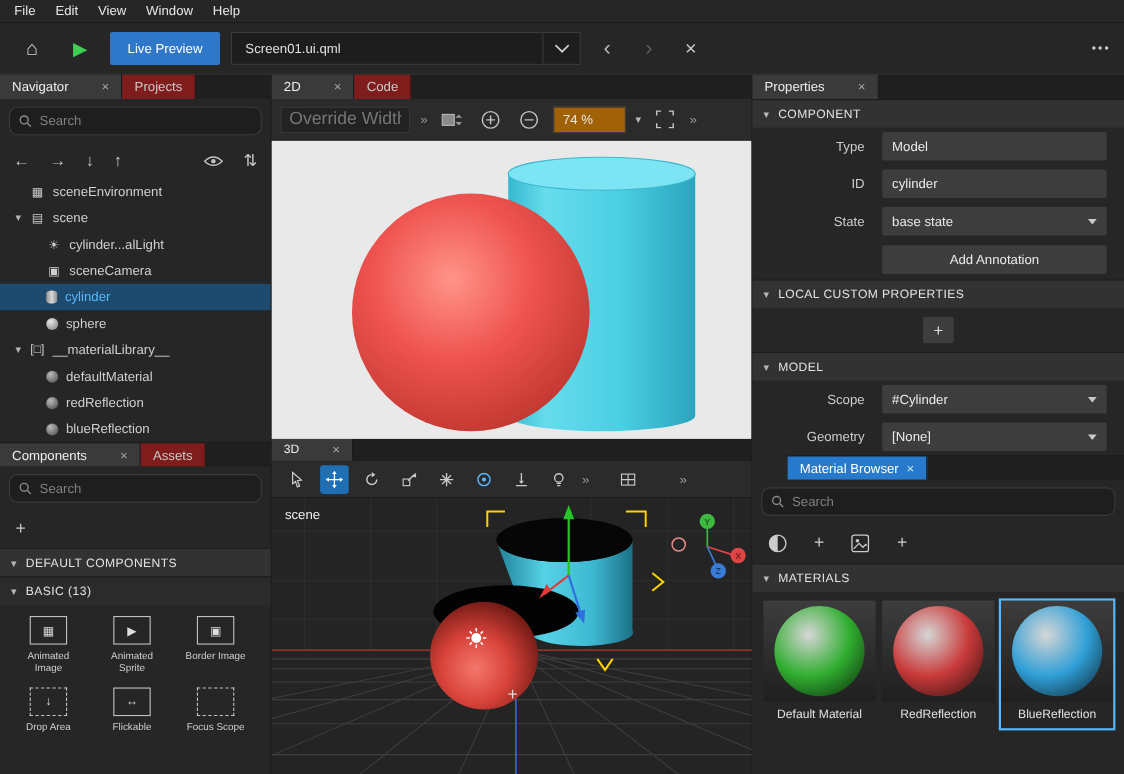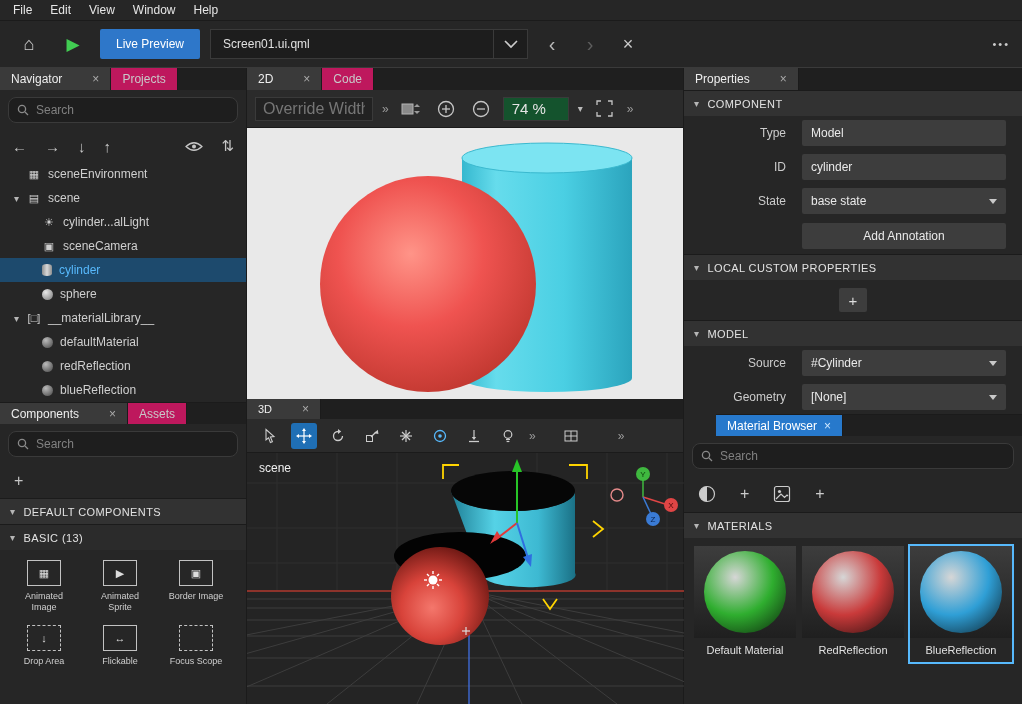--- a/index.html
+++ b/index.html
@@ -25,21 +25,21 @@
   .more{letter-spacing:2px;color:#ccc;font-size:11px;cursor:pointer;}
 
   
   .main{display:flex;height:636px;}
   .left{width:247px;border-right:1px solid #1b1b1b;display:flex;flex-direction:column;background:#262626;}
   .center{width:437px;border-right:1px solid #1b1b1b;display:flex;flex-direction:column;background:#262626;}
   .right{width:338px;display:flex;flex-direction:column;background:#262626;}
 
   
   .tabs-row{height:22px;background:#1f1f1f;display:flex;align-items:stretch;flex:none;}
-  .tab{display:flex;align-items:center;gap:7px;padding:0 11px;background:#be185d;color:#c9c9c9;font-size:12px;border-right:1px solid #1b1b1b;cursor:pointer;}
+  .tab{display:flex;align-items:center;gap:7px;padding:0 11px;background:#7f1d1d;color:#c9c9c9;font-size:12px;border-right:1px solid #1b1b1b;cursor:pointer;}
   .tab.active{background:#3a3a3a;color:#eee;gap:30px;}
   .tab .x{font-size:12px;color:#aaa;}
   .tab.mb{background:var(--mbtab);color:#fff;}
   .tab.mb .x{color:#cfe8ff;}
 
   
   .search-box{margin:7px 8px;height:26px;background:#1e1e1e;border:1px solid #3a3a3a;border-radius:8px;display:flex;align-items:center;padding:0 8px;gap:7px;flex:none;}
   .search-box input{flex:1;background:none;border:none;outline:none;color:#ddd;font-size:12px;}
   .search-box input::placeholder{color:#808080;}
 
@@ -72,21 +72,21 @@
   .comp-item{display:flex;flex-direction:column;align-items:center;gap:5px;cursor:grab;}
   .bi-icon{width:34px;height:26px;border:1px solid #c2c2c2;color:#ddd;display:flex;align-items:center;justify-content:center;font-size:11px;}
   .bi-icon.dashed{border-style:dashed;}
   .comp-item .clabel{font-size:9px;color:#cfcfcf;text-align:center;line-height:1.2;max-width:64px;}
 
   
   .toolbar-2d{height:38px;background:#2b2b2b;border-bottom:1px solid #1b1b1b;display:flex;align-items:center;padding:0 8px;gap:9px;flex:none;}
   .ow-input{width:118px;height:24px;background:#222;border:1px solid #3a3a3a;color:#ddd;padding:0 7px;font-size:16px;outline:none;}
   .ow-input::placeholder{color:#767676;}
   .chevs{color:#9a9a9a;font-size:12px;cursor:pointer;background:none;border:none;}
-  .zoom-field{width:66px;height:24px;background:#14532d;border:1px solid #3a3a3a;color:#e5e5e5;display:flex;align-items:center;padding:0 8px;font-size:15px;}
+  .zoom-field{width:66px;height:24px;background:#a16207;border:1px solid #3a3a3a;color:#e5e5e5;display:flex;align-items:center;padding:0 8px;font-size:12px;}
   .dd-caret{color:#bbb;font-size:10px;cursor:pointer;background:none;border:none;}
   .ibtn{width:26px;height:26px;background:none;border:none;display:flex;align-items:center;justify-content:center;cursor:pointer;border-radius:3px;}
   .ibtn.active{background:#1f6fb5;}
 
   
   .viewport-2d{height:271px;background:#e9e9e9;flex:none;position:relative;}
   .tab3d-row{height:20px;background:#1f1f1f;display:flex;flex:none;}
   .tab3d-row .tab{font-size:11px;}
   .toolbar-3d{height:34px;background:#2b2b2b;border-bottom:1px solid #1b1b1b;display:flex;align-items:center;padding:0 10px;gap:8px;flex:none;}
   .viewport-3d{height:251px;flex:none;position:relative;background:#242424;}
@@ -585,21 +585,21 @@
     </div>
     <div class="center-plus">
       <button class="sq-btn">+</button>
     </div>
 
     <div class="sec-head">
       <span class="caret">▾</span>
       <span>MODEL</span>
     </div>
     <div class="prop-row">
-      <span class="prop-label">Source</span>
+      <span class="prop-label">Scope</span>
       <div class="prop-field">
         <span class="val">#Cylinder</span>
         <span class="tri"></span>
       </div>
     </div>
     <div class="prop-row">
       <span class="prop-label">Geometry</span>
       <div class="prop-field">
         <span class="val">[None]</span>
         <span class="tri"></span>

